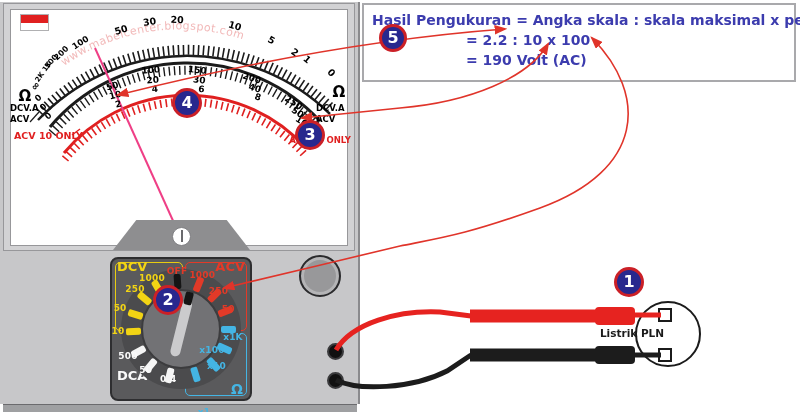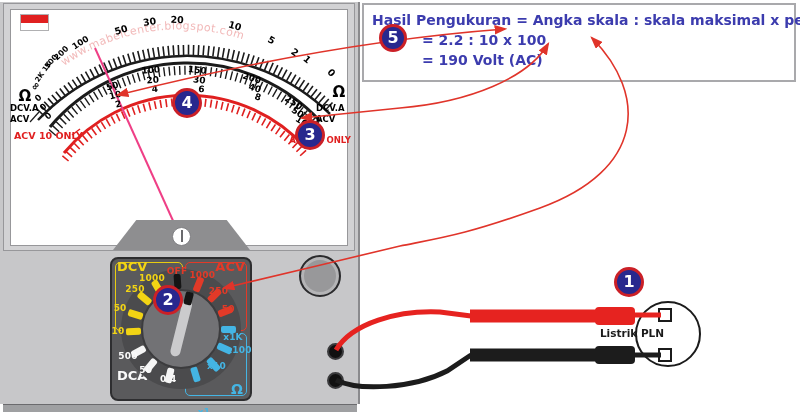--- a/index.html
+++ b/index.html
@@ -41,21 +41,21 @@
   .dial-label{position:absolute;width:36px;text-align:center;font-size:9px;font-weight:bold;letter-spacing:0.2px;}
 
   #adjust-knob{position:absolute;left:299px;top:255px;width:42px;height:42px;border-radius:50%;background:#98989a;border:2px solid #2a2a2c;box-shadow:inset 0 0 0 3px #b4b4b6;z-index:5;}
   .jack{position:absolute;width:17px;height:17px;border-radius:50%;background:#101010;border:2px solid #3a3a3c;z-index:5;}
   #jack-top{left:327px;top:343px;}
   #jack-bottom{left:327px;top:372px;}
 
   
   #result-box{position:absolute;left:362px;top:3px;width:434px;height:79px;background:#fff;border:2px solid #a9a9ac;z-index:10;padding:5px 8px;}
   #result-box .line{color:#3c3cae;font-size:14px;font-weight:600;line-height:20px;white-space:nowrap;}
-  #result-box .indent{margin-left:50px;}
+  #result-box .indent{margin-left:94px;}
 
   
   #outlet{position:absolute;left:635px;top:301px;width:66px;height:66px;border:2px solid #1b1b1b;border-radius:50%;background:#fff;z-index:40;}
   .socket{position:absolute;width:14px;height:14px;background:#fff;border:2.5px solid #1b1b1b;z-index:41;}
   #socket-top{left:658px;top:308px;}
   #socket-bottom{left:658px;top:348px;}
   #outlet-label{position:absolute;left:598px;top:327px;width:68px;text-align:center;font-size:10.5px;font-weight:bold;color:#1b1b1b;z-index:42;}
 
   
   #overlay-svg{position:absolute;left:0;top:0;z-index:50;pointer-events:none;}
@@ -169,21 +169,21 @@
       <div class="dial-label" style="left: 159.024px; top: 266.139px; color: rgb(226, 58, 40);">OFF</div>
       <div class="dial-tick" style="left: 195.481px; top: 276.995px; background: rgb(226, 58, 40); transform: rotate(22deg);"></div>
       <div class="dial-label" style="left: 184.353px; top: 270.151px; color: rgb(226, 58, 40);">1000</div>
       <div class="dial-tick" style="left: 211.441px; top: 287.559px; background: rgb(226, 58, 40); transform: rotate(45deg);"></div>
       <div class="dial-label" style="left: 200.477px; top: 285.523px; color: rgb(226, 58, 40);">250</div>
       <div class="dial-tick" style="left: 222.005px; top: 303.519px; background: rgb(226, 58, 40); transform: rotate(68deg);"></div>
       <div class="dial-label" style="left: 210.286px; top: 303.895px; color: rgb(226, 58, 40);">50</div>
       <div class="dial-tick" style="left: 225.493px; top: 322.338px; background: rgb(68, 181, 228); transform: rotate(91deg);"></div>
       <div class="dial-label" style="left: 214.992px; top: 323.908px; color: rgb(68, 181, 228); margin-top: 8px;">x1K</div>
       <div class="dial-tick" style="left: 221.35px; top: 341.023px; background: rgb(68, 181, 228); transform: rotate(114deg);"></div>
-      <div class="dial-label" style="left: 221px; top: 344.557px; color: rgb(68, 181, 228);">x100</div>
+      <div class="dial-label" style="left: 194px; top: 344.557px; color: rgb(68, 181, 228);">x100</div>
       <div class="dial-tick" style="left: 210.236px; top: 356.605px; background: rgb(68, 181, 228); transform: rotate(137deg);"></div>
       <div class="dial-label" style="left: 198.464px; top: 361.03px; color: rgb(68, 181, 228);">x10</div>
       <div class="dial-tick" style="left: 191.534px; top: 367.403px; background: rgb(68, 181, 228); transform: rotate(163deg);"></div>
       <div class="dial-label" style="left: 186px; top: 370.815px; color: rgb(68, 181, 228); margin-top: 36px;">x1</div>
       <div class="dial-tick" style="left: 165.888px; top: 368.074px; background: rgb(245, 245, 245); transform: rotate(194deg);"></div>
       <div class="dial-label" style="left: 150.178px; top: 374.426px; color: rgb(250, 250, 250);">0.4</div>
       <div class="dial-tick" style="left: 146.646px; top: 358.27px; background: rgb(245, 245, 245); transform: rotate(220deg);"></div>
       <div class="dial-label" style="left: 127.647px; top: 365.132px; color: rgb(250, 250, 250);">50</div>
       <div class="dial-tick" style="left: 135.119px; top: 344.035px; background: rgb(245, 245, 245); transform: rotate(242deg);"></div>
       <div class="dial-label" style="left: 110.023px; top: 351.168px; color: rgb(250, 250, 250);">500</div>

